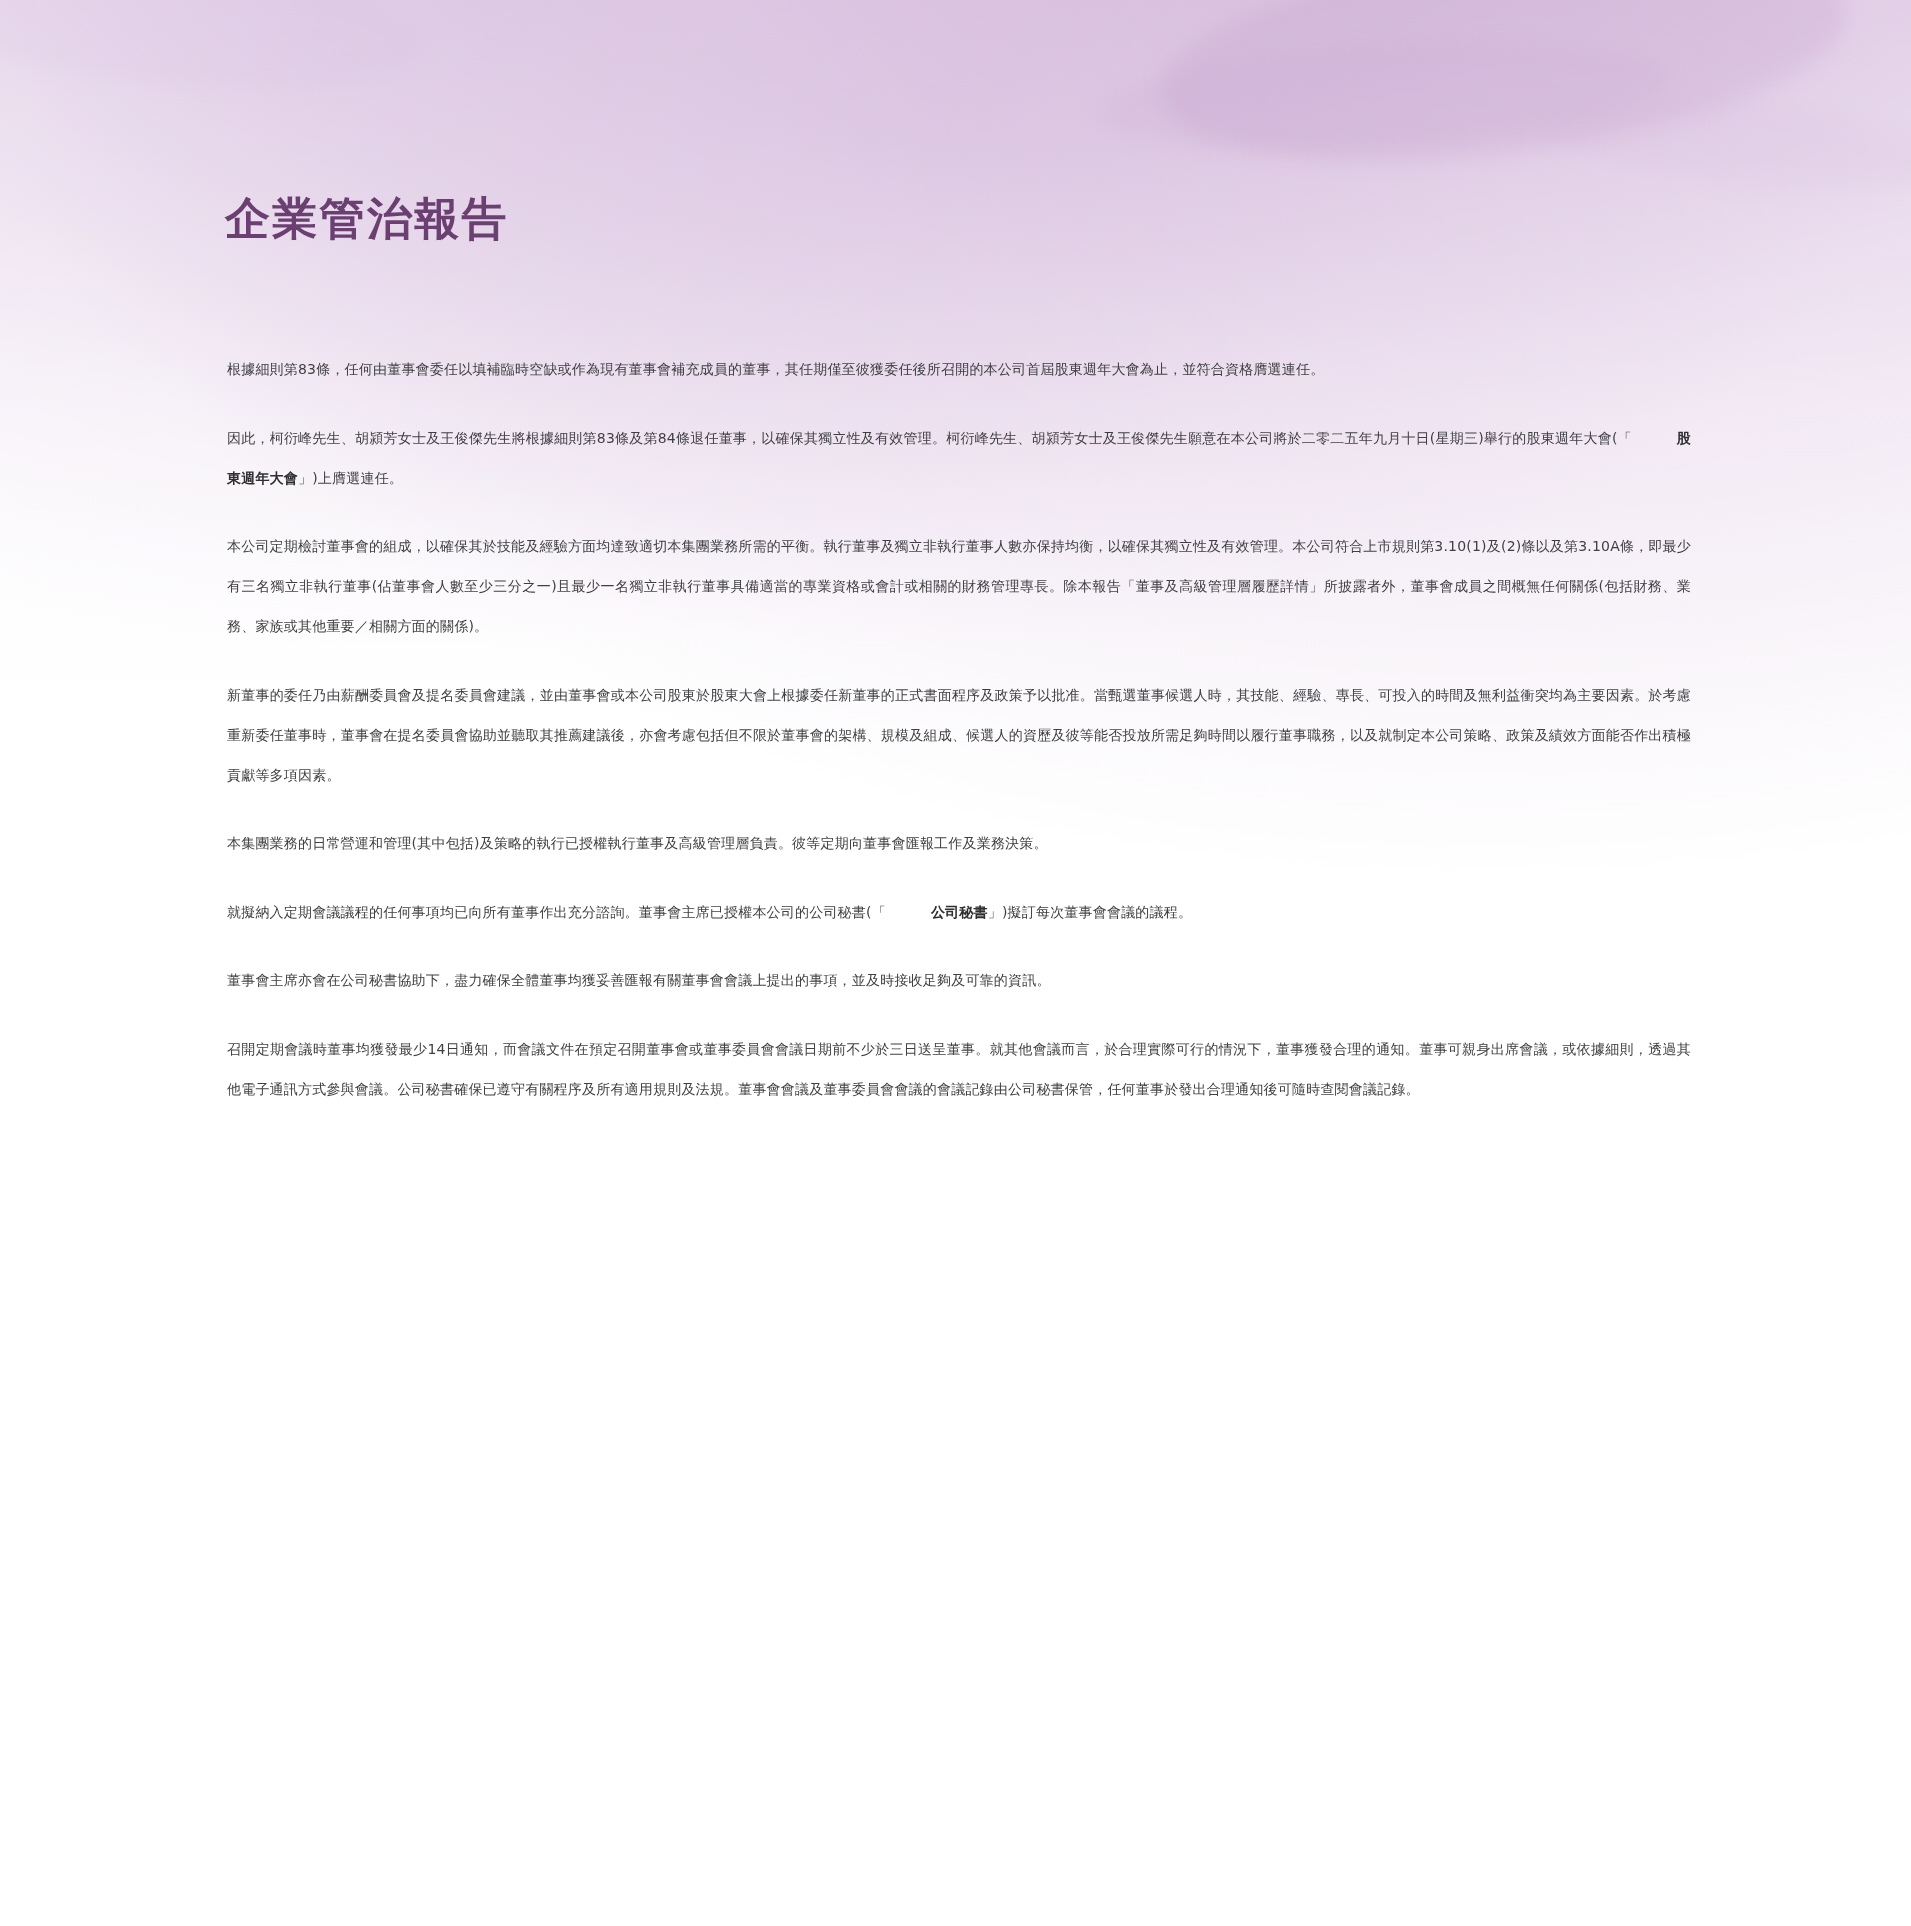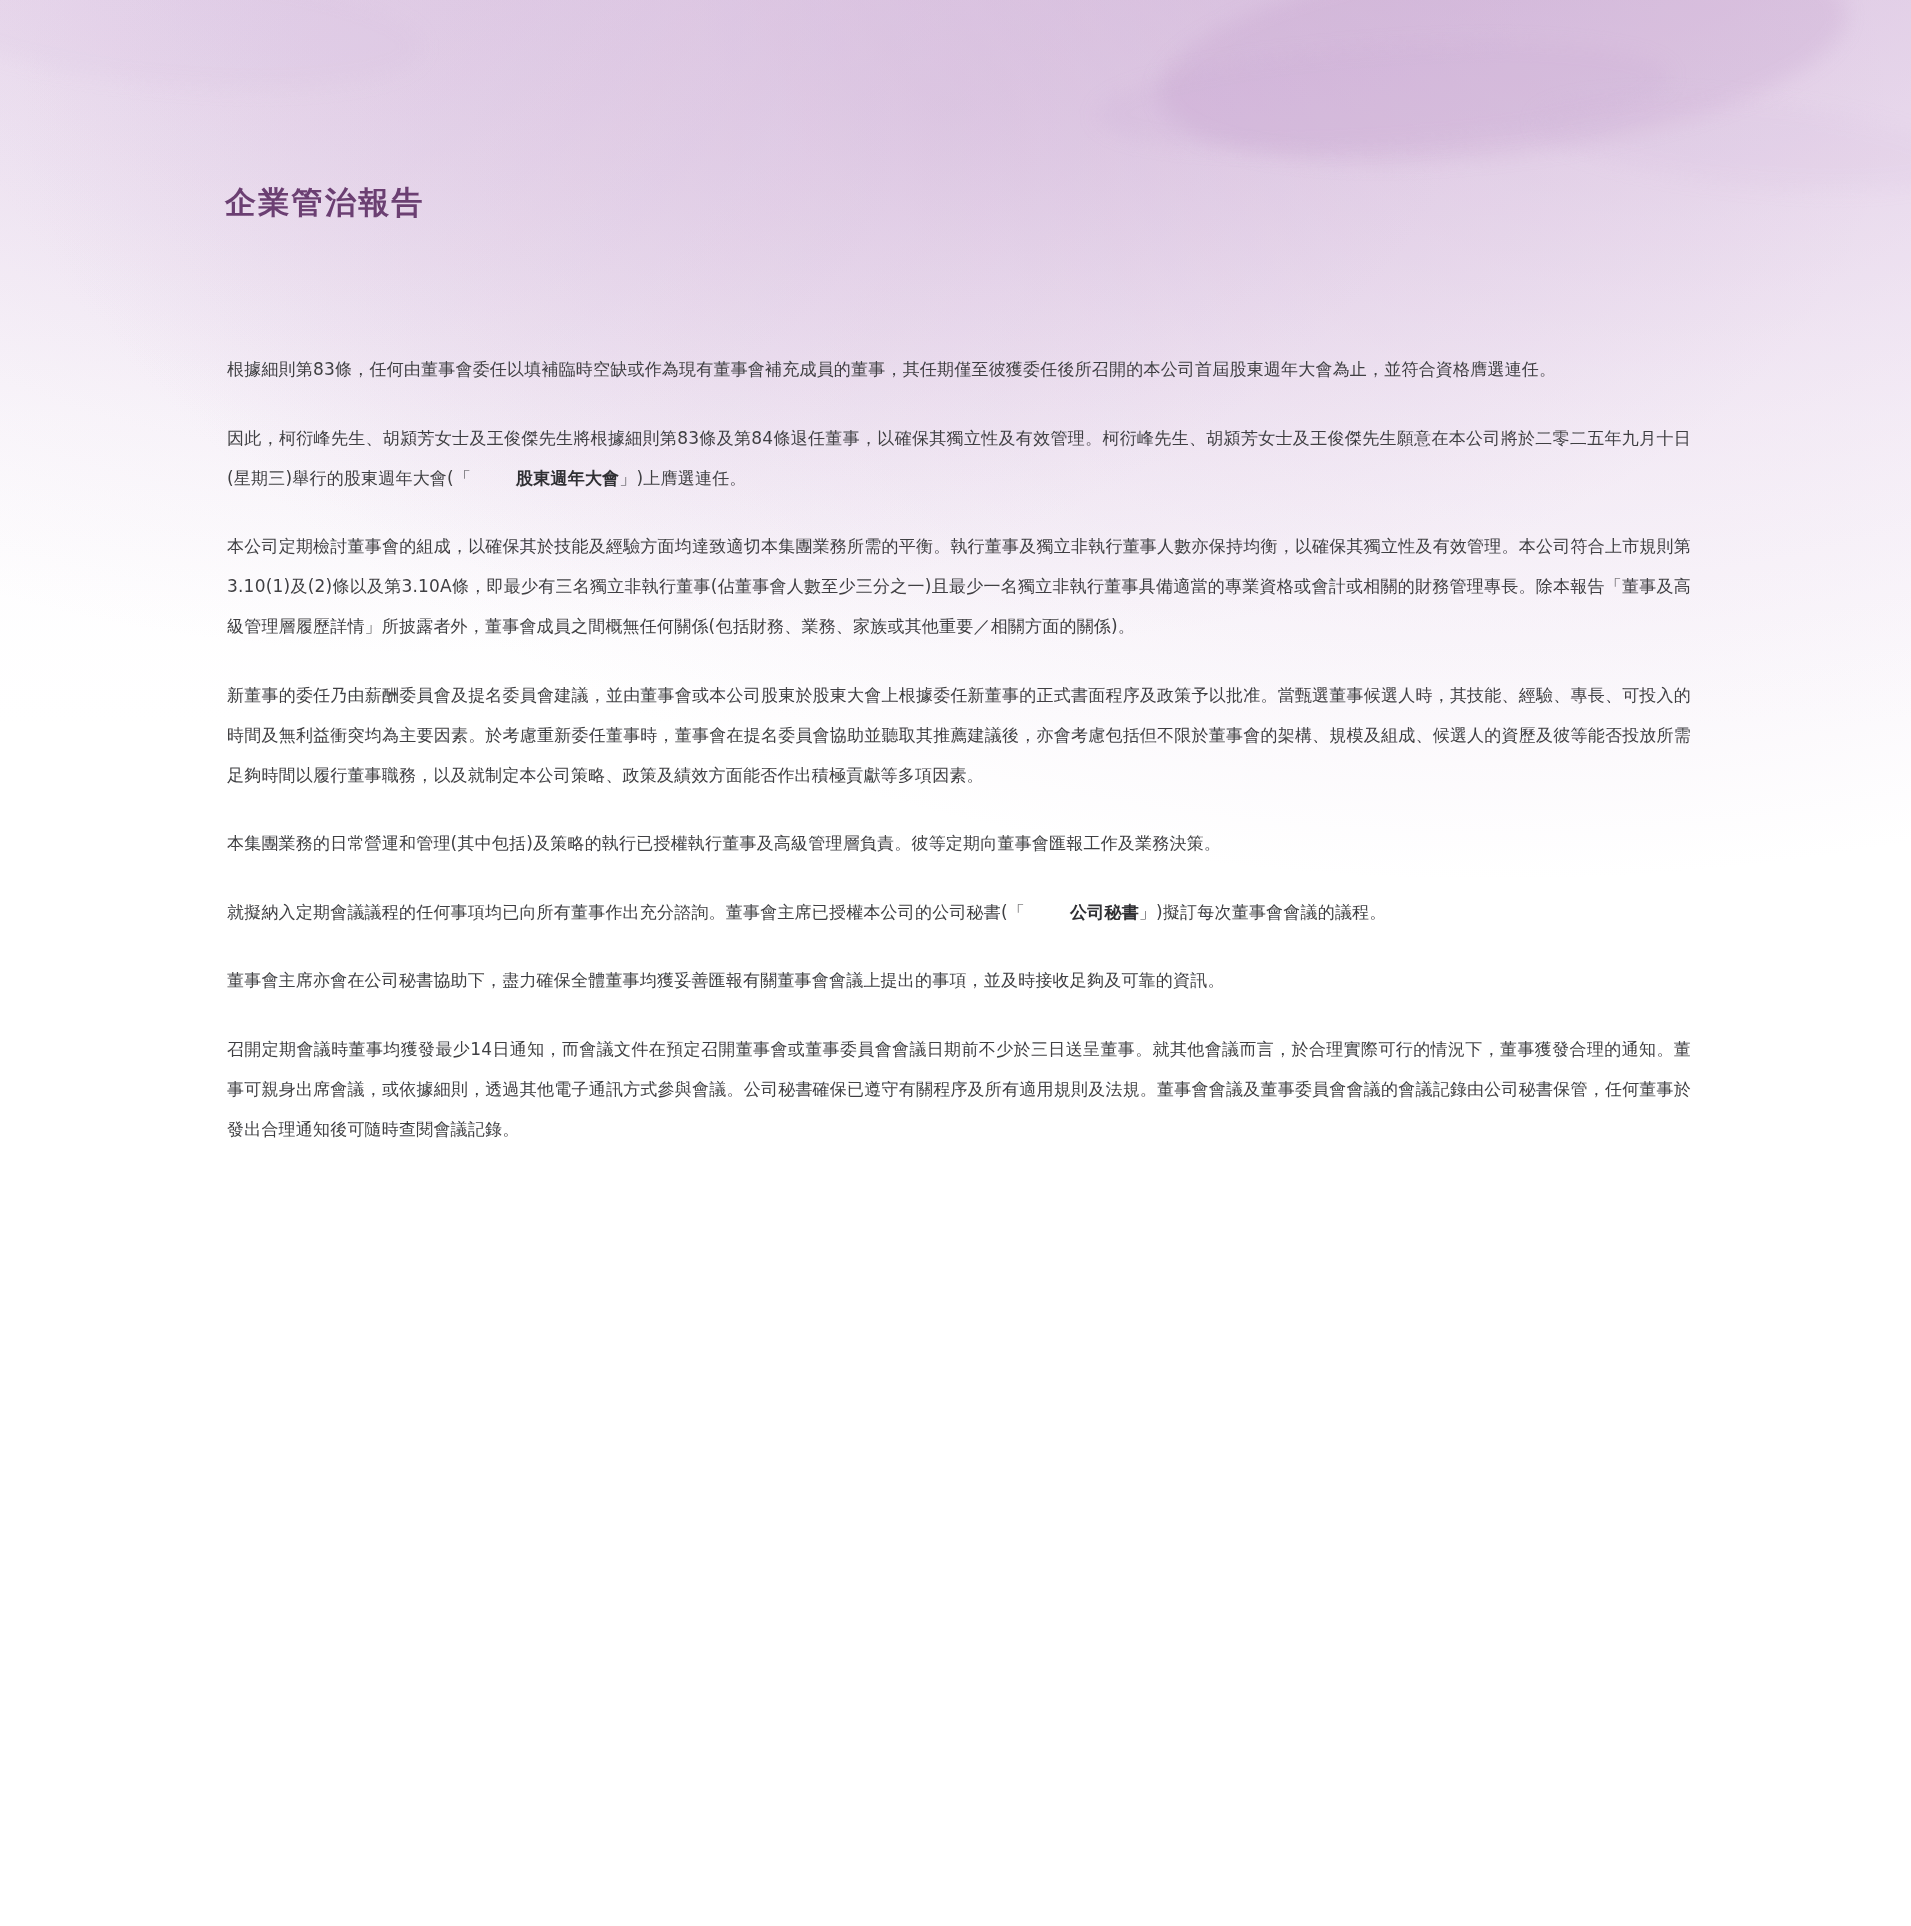--- a/index.html
+++ b/index.html
@@ -50,34 +50,34 @@
   .content {
     position: absolute;
     left: 0; top: 0;
     width: 100%;
     height: 100%;
   }
   .title {
     position: absolute;
     left: 225px;
     top: 166px;
-    font-size: 31px;
+    font-size: 45px;
     line-height: 1;
     font-weight: 700;
     color: #6b3f72;
     letter-spacing: 2.3px;
     font-family: "DejaVu Sans", sans-serif;
   }
   .body {
     position: absolute;
     left: 227px;
     top: 349px;
     width: 1464px;
     color: #3f3f42;
-    font-size: 17px;
+    font-size: 14px;
     line-height: 40px;
     text-align: justify;
     text-justify: inter-character;
     letter-spacing: 0.2px;
   }
   .body p {
     margin: 0 0 28.5px 0;
   }
   .body p:last-child { margin-bottom: 16px; }
   .body b { font-weight: 700; color: #2f2f33; margin-left: 45px; }

